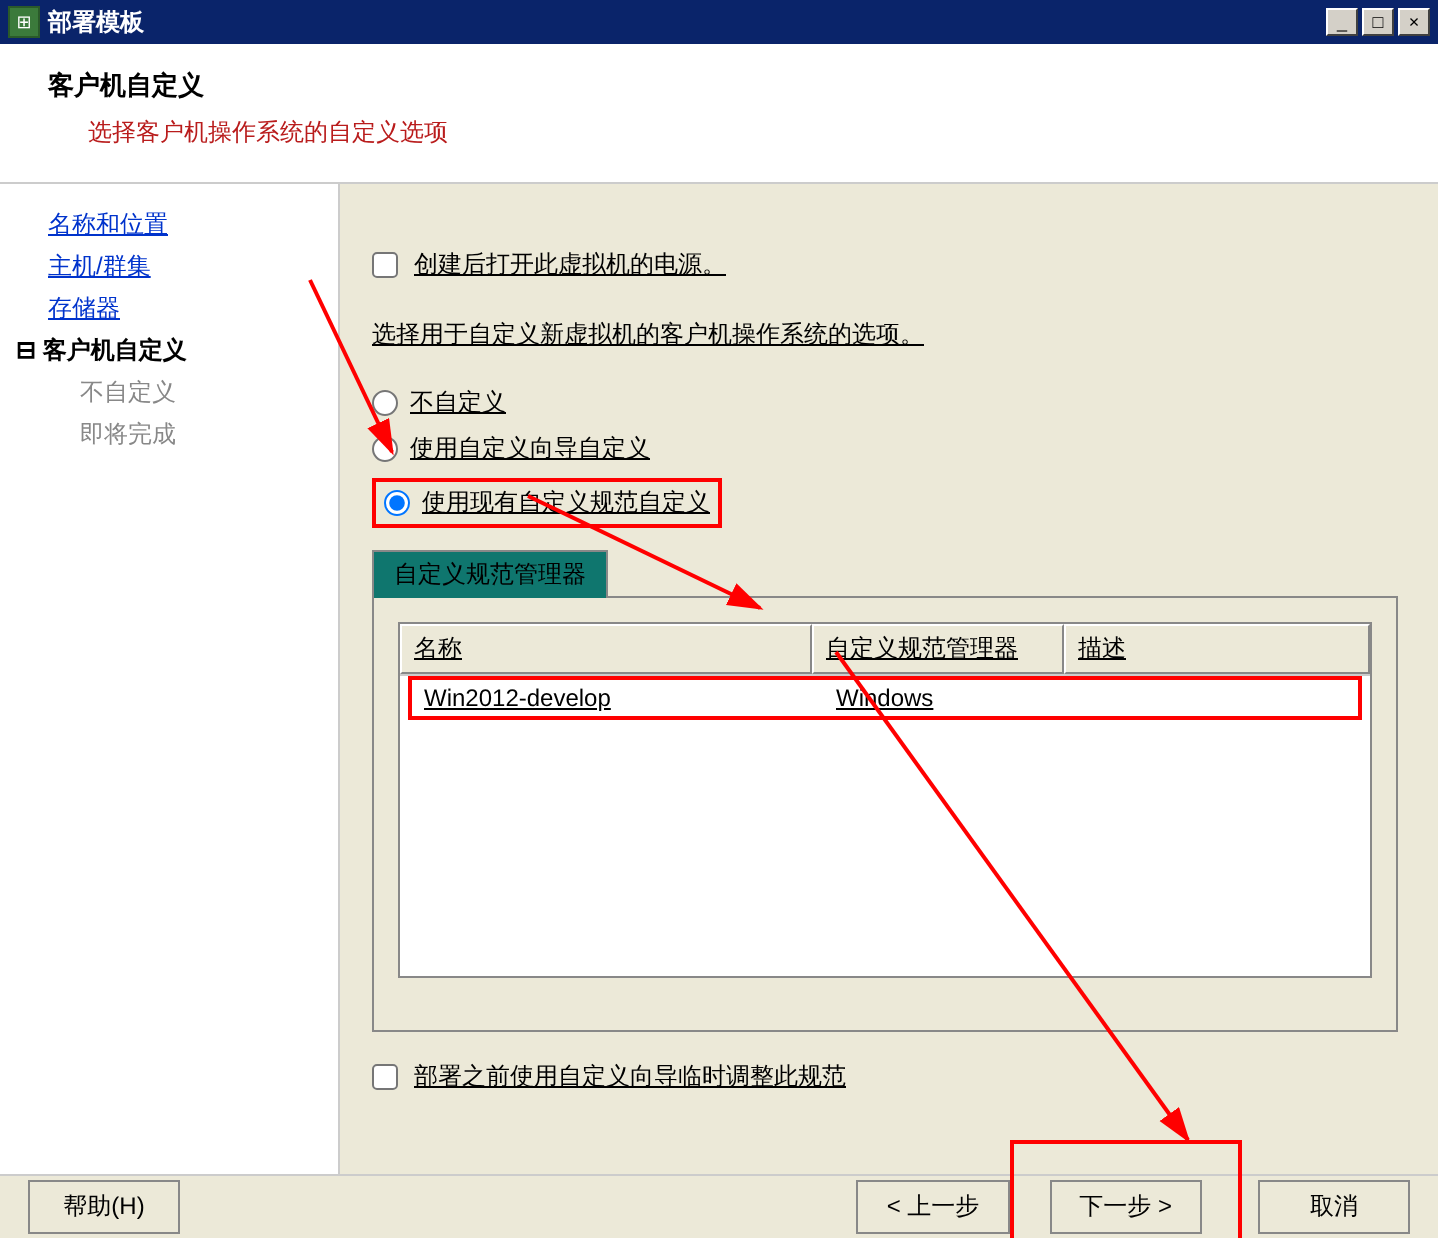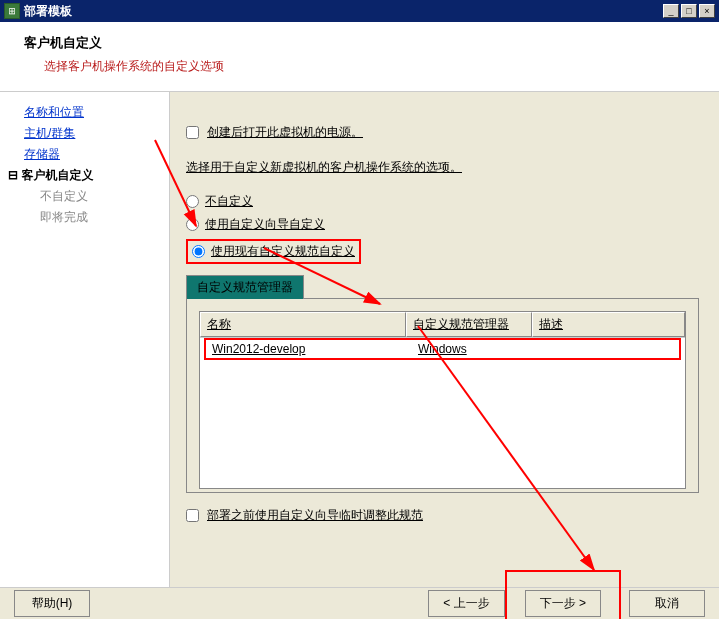--- a/index.html
+++ b/index.html
@@ -25,21 +25,21 @@
 .checkline { display: flex; align-items: center; margin-bottom: 18px; }
 .checkline input { margin-right: 8px; }
 .infoline { margin-bottom: 14px; }
 .radios { margin: 0 0 8px 0; position: relative; }
 .radioline { display: flex; align-items: center; padding: 3px 0; }
 .radioline input { margin-right: 6px; }
 .red-rad { border: 2px solid #f00; padding: 2px 4px; display: inline-flex; align-items: center; }
 
 .tabhold { margin-top: 6px; }
 .tab { display: inline-block; background: #0f766e; border: 1px solid #888; border-bottom: none; padding: 3px 10px; position: relative; z-index: 2; }
-.panel { border: 1px solid #888; background: #ece9d8; padding: 12px; height: 195px; margin-top: -1px; }
+.panel { border: 1px solid #888; background: #ece9d8; padding: 12px; height: 218px; margin-top: -1px; }
 .listbox { border: 1px solid #888; background: #fff; height: 178px; overflow: auto; }
 .listhdr { display: flex; background: #ece9d8; border-bottom: 1px solid #ccc; }
 .listhdr div { border: 1px solid #fff; border-right: 1px solid #888; border-bottom: 1px solid #888; padding: 3px 6px; background: #ece9d8; }
 .col-name { width: 206px; }
 .col-os { width: 126px; }
 .col-desc { flex: 1; }
 .listrow { display: flex; }
 .listrow div { padding: 2px 6px; }
 .red-row { border: 2px solid #f00; margin: 0 4px; }
 

